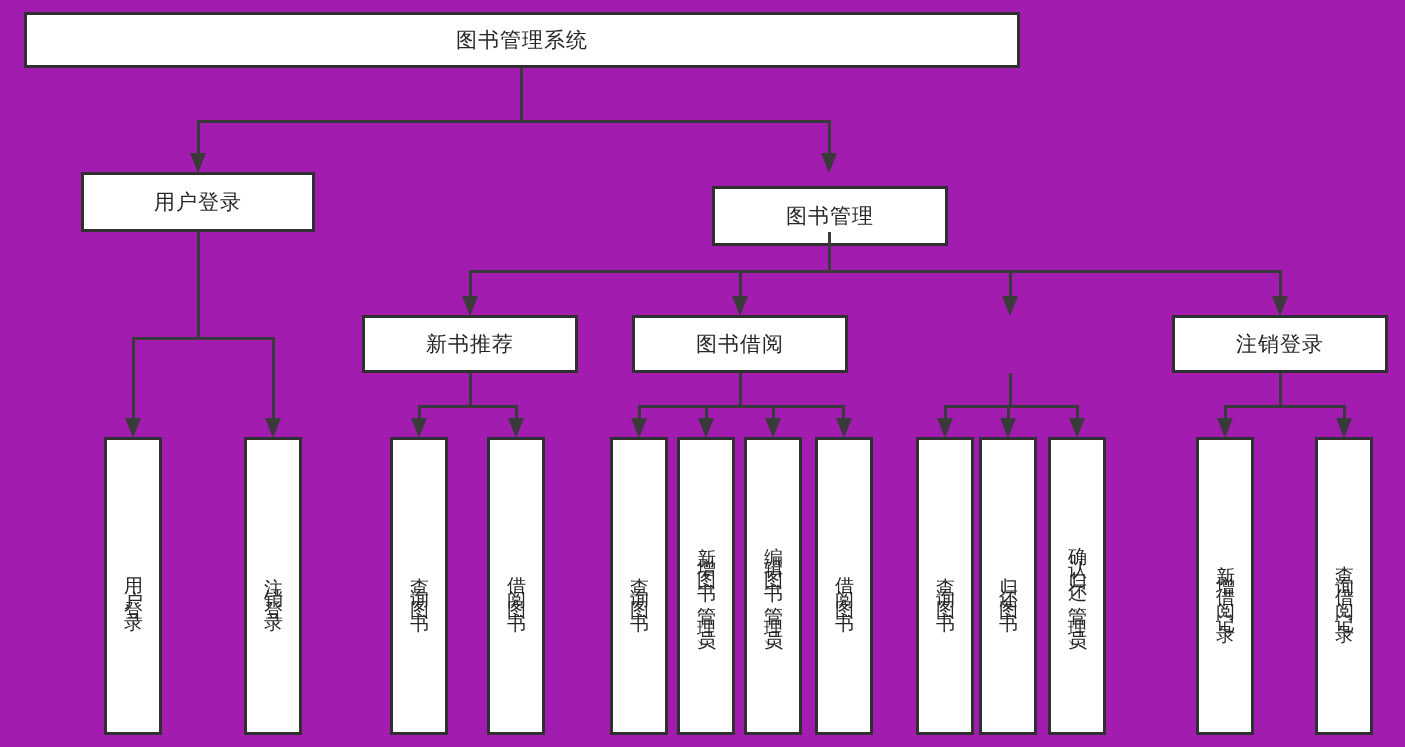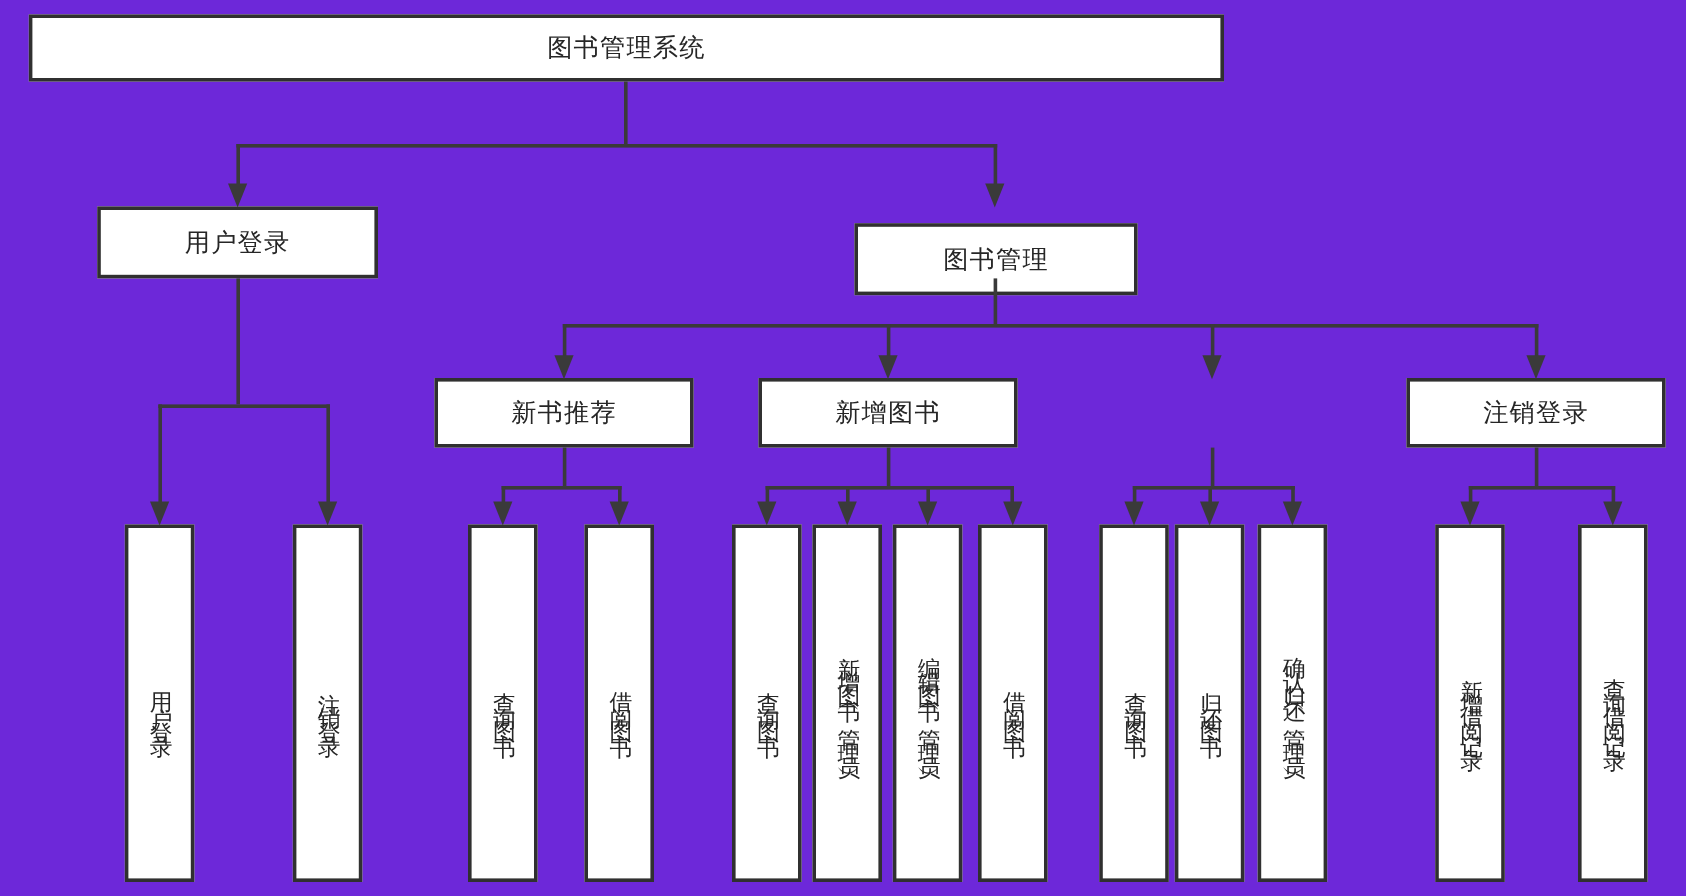--- a/index.html
+++ b/index.html
@@ -1,17 +1,17 @@
 <!DOCTYPE html>
 <html><head>
 <meta charset="utf-8">
 <style>
   html,body{margin:0;padding:0;background:#ffffff;}
   .canvas{
-    position:relative;width:1405px;height:747px;background:#6d28d9;overflow:hidden;
+    position:relative;width:1405px;height:747px;background:#a21caf;overflow:hidden;
     font-family:"Liberation Sans","DejaVu Sans",sans-serif;color:#262626;
   }
   .box{
     position:absolute;background:#ffffff;border:3px solid #303030;box-sizing:border-box;
     display:flex;align-items:center;justify-content:center;
     font-size:21px;letter-spacing:1px;color:#262626;
   }
   .leaf{font-size:19px;}
   .leaf .vtext{
     writing-mode:vertical-rl;text-orientation:mixed;
@@ -46,21 +46,21 @@
 
   <div class="box" style="left:712px;top:186px;width:236px;height:60px">
     <span>图书管理</span>
   </div>
 
   <div class="box" style="left:362px;top:315px;width:216px;height:58px">
     <span>新书推荐</span>
   </div>
 
   <div class="box" style="left:632px;top:315px;width:216px;height:58px">
-    <span>新增图书</span>
+    <span>图书借阅</span>
   </div>
 
 
   <div class="box" style="left:1172px;top:315px;width:216px;height:58px">
     <span>注销登录</span>
   </div>
 
   <div class="box leaf" style="left:104px;top:437px;width:58px;height:298px">
     <span class="vtext">用户登录</span>
   </div>

